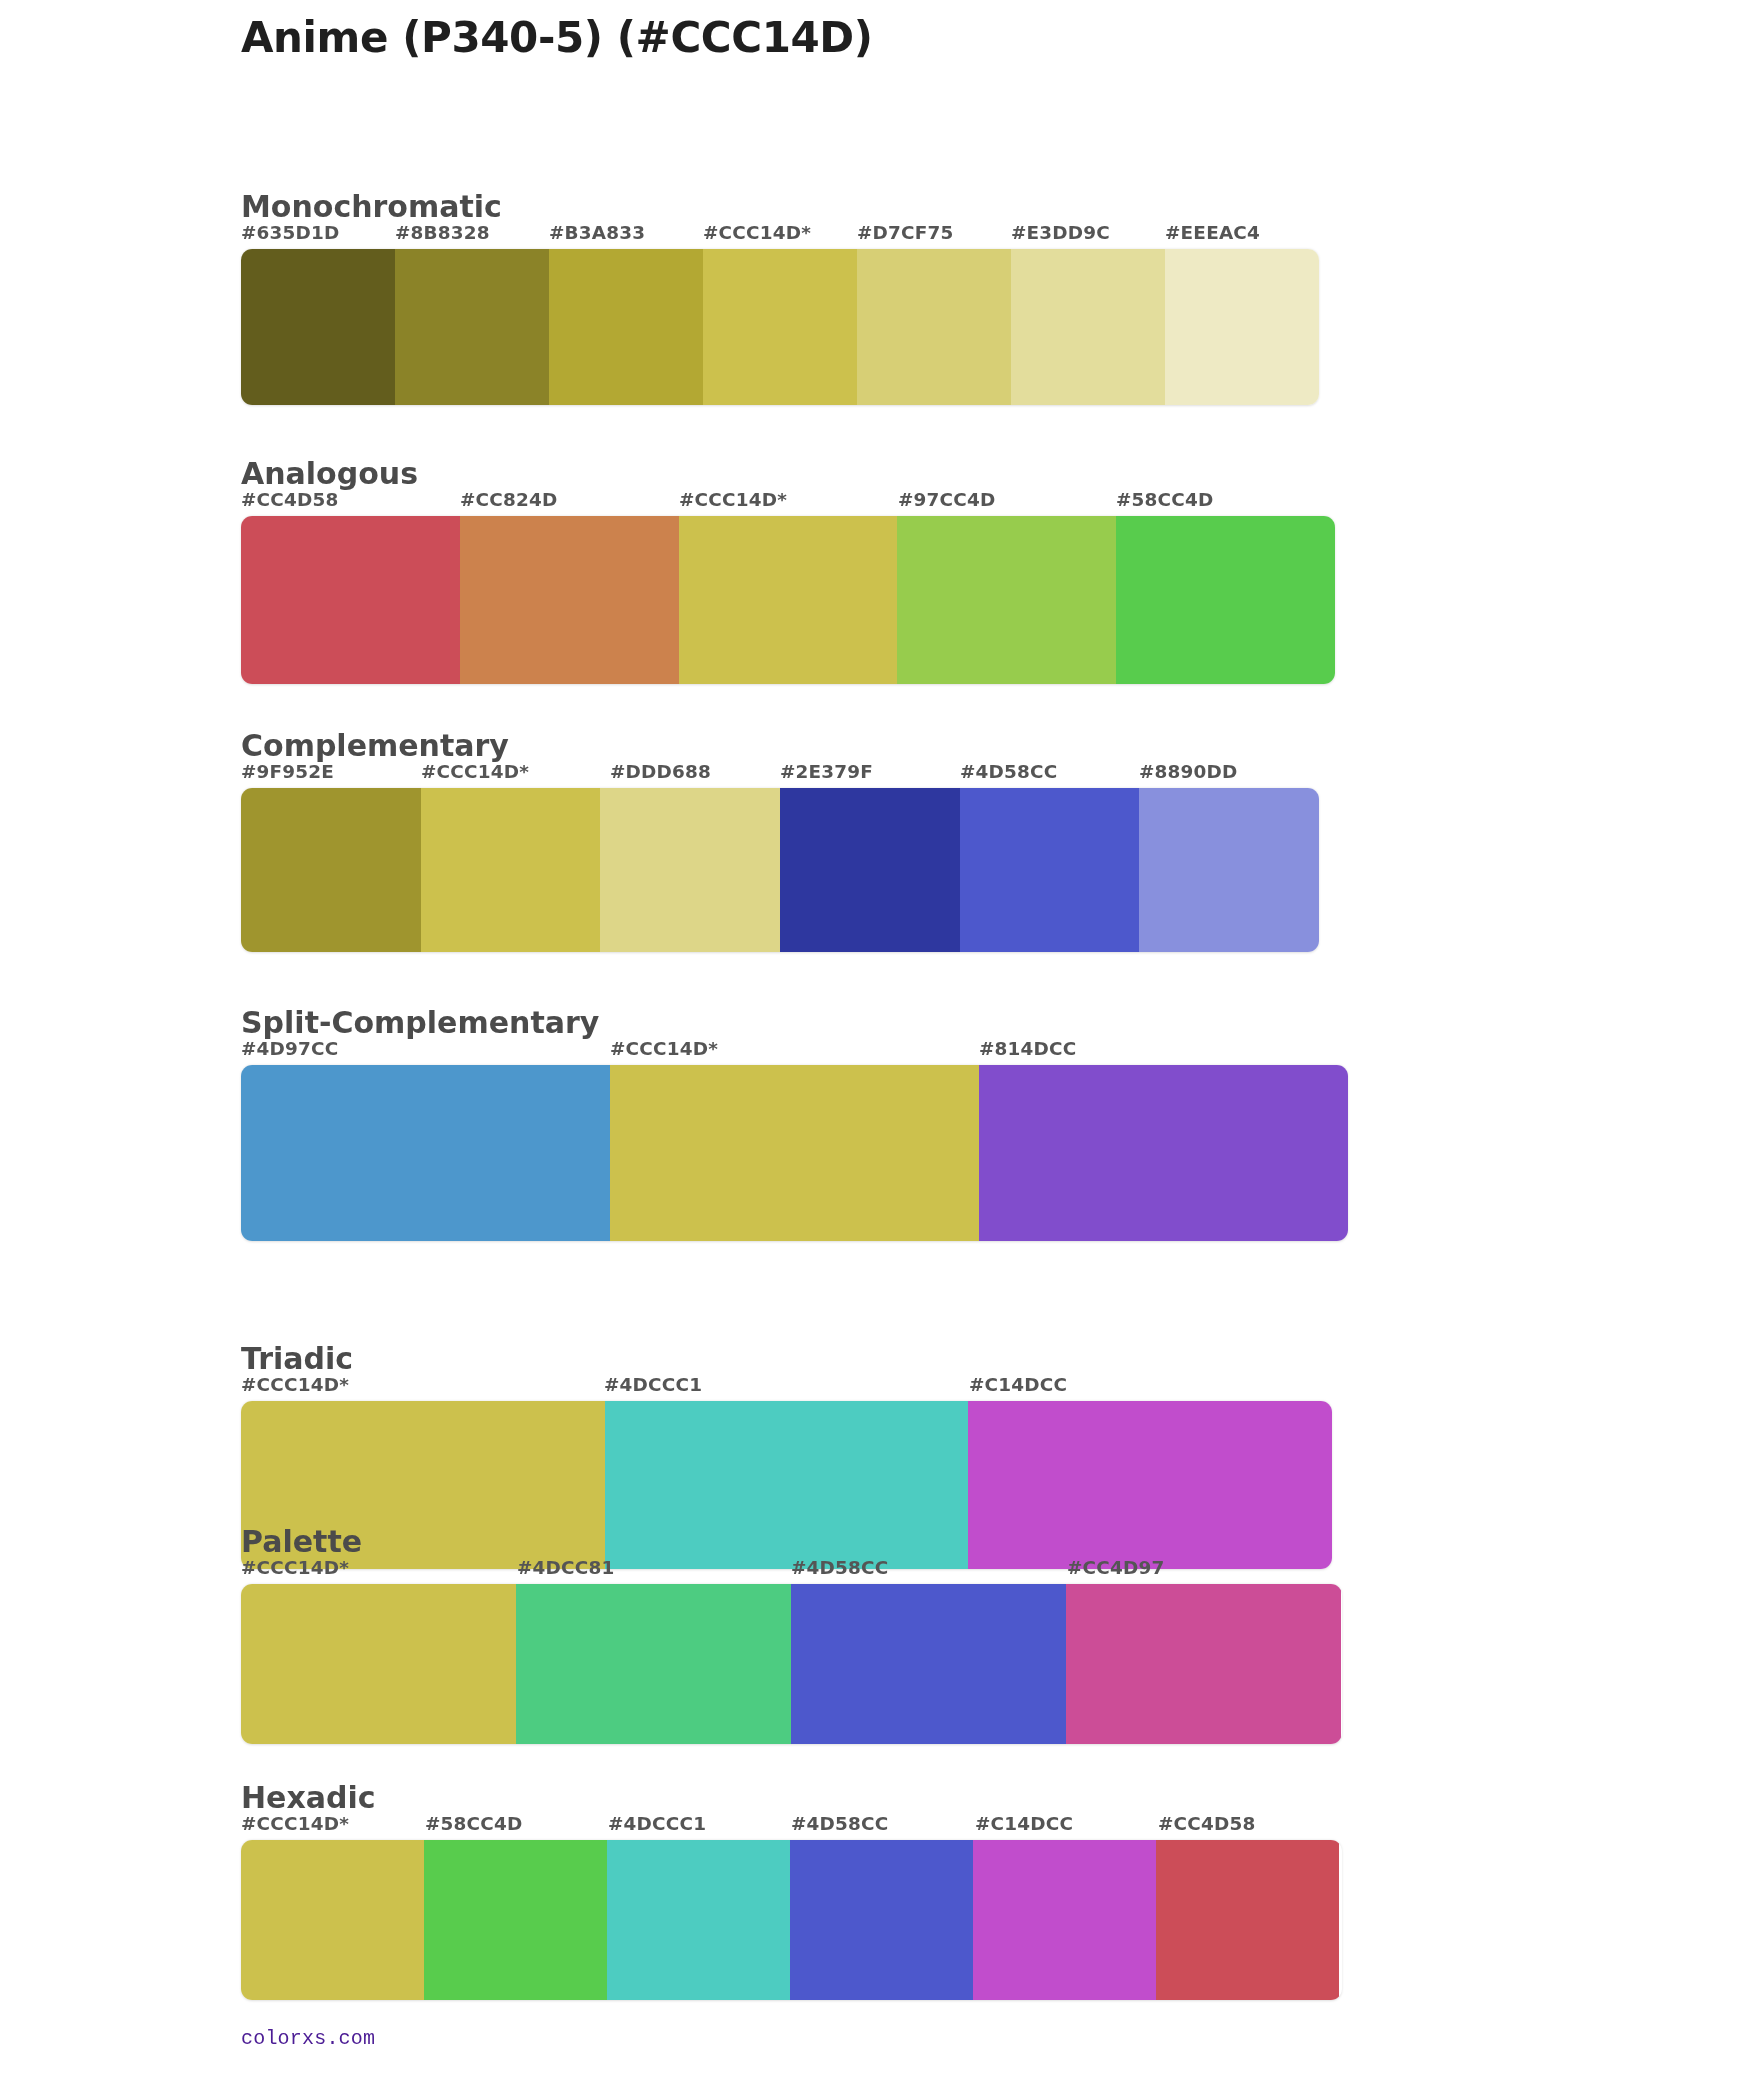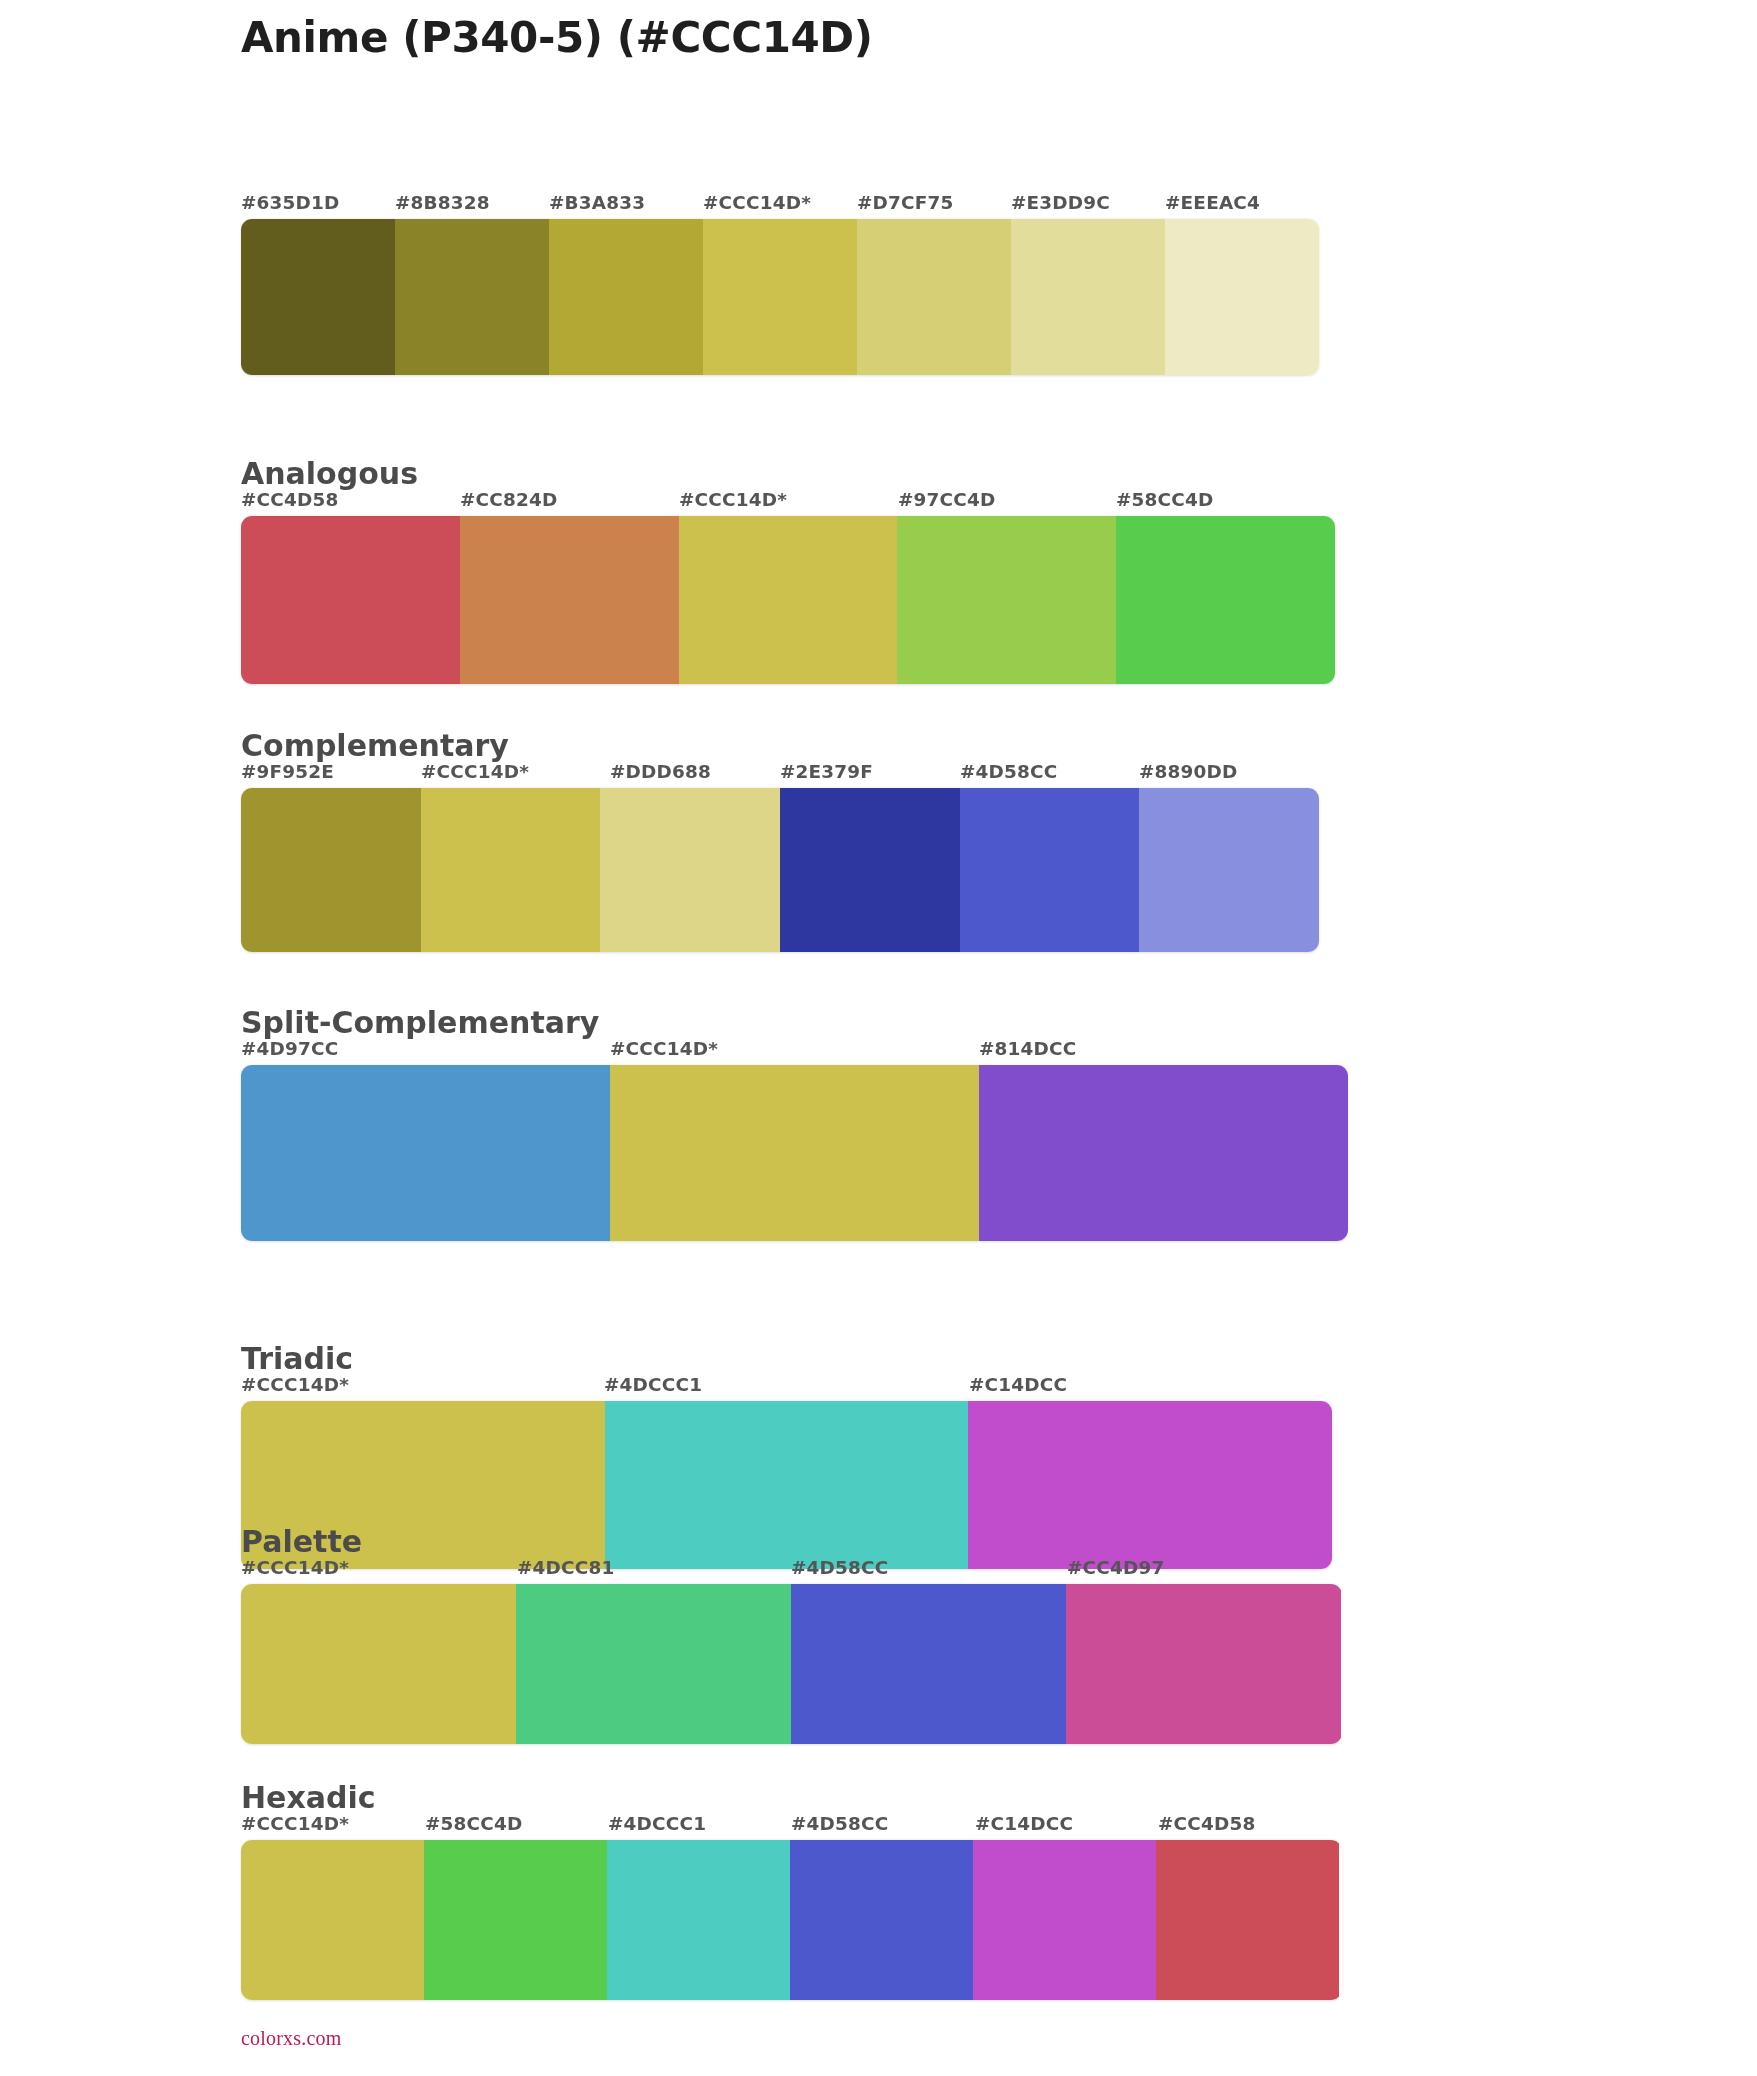--- a/index.html
+++ b/index.html
@@ -87,38 +87,39 @@
     box-shadow: 0 0.8px 2.4px rgba(0,0,0,0.13);
   }
   .swatch {
     display: block;
     height: 100%;
   }
   .footer {
     position: absolute;
     left: 241px;
     top: 2027px;
-    font-family: Liberation Serif, serif;
+    font-family: Liberation Mono, monospace;
     font-size: 20px;
     font-weight: 400;
-    color: #be185d;
+    color: #4c1d95;
     letter-spacing: 0.2px;
   }
 </style>
 </head>
 <body>
 
 <div class="page">
 
   <div class="header">
     <h1 class="title">Anime (P340-5) (#CCC14D)</h1>
   </div>
 
   <div class="sections" id="sections-root">
       <div class="section" style="top: 192px;">
+        <div class="section-title">Monochromatic</div>
         <div class="labels" style="width: 1078px;">
           <div class="swatch-label" style="left: 0px;">#635D1D</div>
           <div class="swatch-label" style="left: 154px;">#8B8328</div>
           <div class="swatch-label" style="left: 308px;">#B3A833</div>
           <div class="swatch-label" style="left: 462px;">#CCC14D*</div>
           <div class="swatch-label" style="left: 616px;">#D7CF75</div>
           <div class="swatch-label" style="left: 770px;">#E3DD9C</div>
           <div class="swatch-label" style="left: 924px;">#EEEAC4</div>
         </div>
         <div class="bar" style="width: 1078px; height: 156px;">

